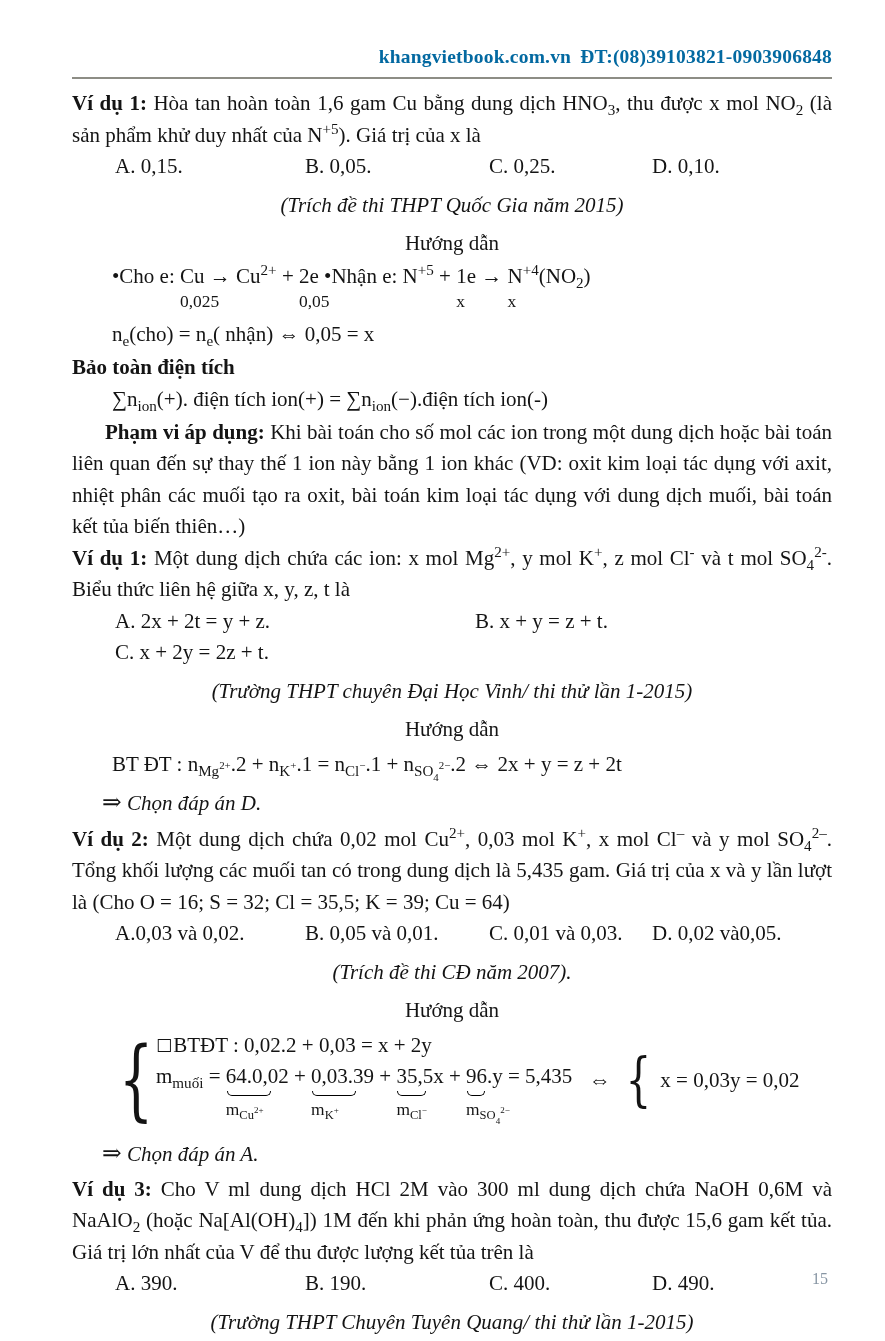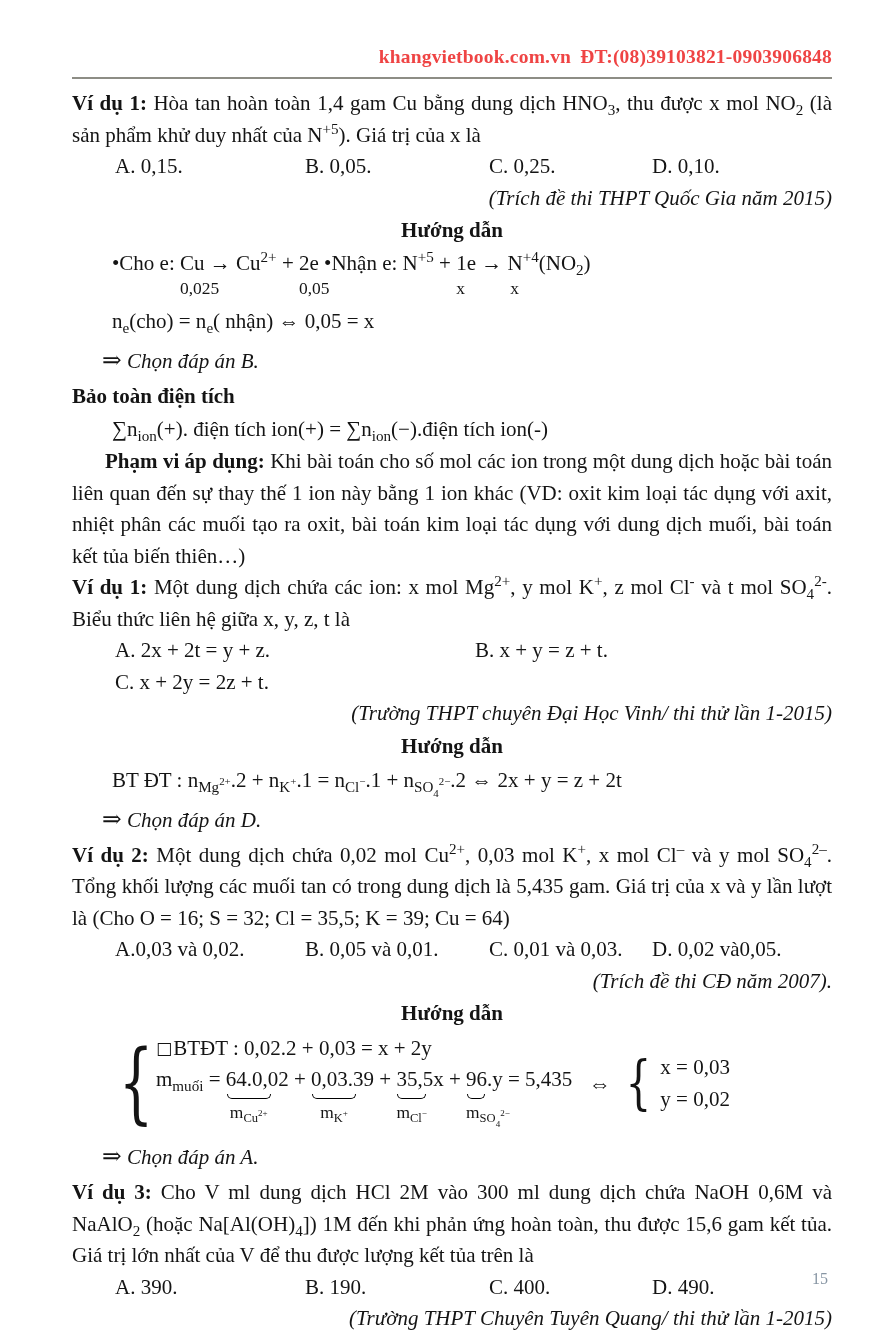--- a/index.html
+++ b/index.html
@@ -7,85 +7,84 @@
   body{width:885px;height:1341px;overflow:hidden}
   .page{
     position:relative;width:885px;height:1341px;
     padding:42px 53px 0 72px;
     font-family:"Liberation Serif","DejaVu Serif",serif;
     font-size:21px;line-height:1.5;color:#141414;background:#fff;
   }
   .header{
     display:flex;justify-content:flex-end;align-items:flex-start;gap:9px;
     font-weight:700;font-size:19.5px;letter-spacing:0.2px;
-    color:#ef4444;padding-bottom:6px;border-bottom:2px solid #8d8d85;margin-bottom:9px;
+    color:#0369a1;padding-bottom:6px;border-bottom:2px solid #8d8d85;margin-bottom:9px;
   }
   .para{margin:0;text-align:justify}
   .lead{font-weight:700}
   .ans{display:flex;margin:0;padding-left:43px}
   .ans span{display:block;white-space:nowrap}
   .ans4 span:nth-child(1){width:190px}
   .ans4 span:nth-child(2){width:184px}
   .ans4 span:nth-child(3){width:163px}
   .ans2 span:nth-child(1){width:360px}
-  .src{margin:0;text-align:right;font-style:italic}
-  .guide{margin:1px 0;text-align:center;font-weight:700}
+  .src{margin:7px;text-align:center;font-style:italic}
+  .guide{margin:1px 0;text-align:center;font-weight:400}
   .sec-title{margin:0;font-weight:700}
   .scope{text-indent:33px}
   .eq{margin:1px 0 1px 40px}
   .hang{margin-bottom:27px}
   .hang-sub{margin-top:3px}
   .concl{margin:5px 0 3px 30px}
   .concl .arrow{font-size:1.12em}
   .it{font-style:italic}
   sub{font-size:0.72em;vertical-align:-0.34em;line-height:0}
   sup{font-size:0.72em;vertical-align:0.5em;line-height:0}
   sub sup{vertical-align:0.62em}
   sub sub{vertical-align:-0.5em}
   .box{font-family:"DejaVu Sans",sans-serif;font-size:0.82em;vertical-align:0.06em;padding-right:1px}
   
   .stack{display:inline-block;position:relative;text-align:center;line-height:1.2;vertical-align:baseline}
-  .st-under{position:absolute;top:1.2em;left:0;right:17px;text-align:center;line-height:1.05}
+  .st-under{position:absolute;top:1.2em;left:0;right:17px;text-align:left;line-height:1.05}
   .st-bot{display:inline-block;font-size:0.83em;white-space:nowrap}
   .stack.brace .st-under{top:1.12em}
   .st-arc{display:block;height:5px;border:1.6px solid #000;border-top:none;border-radius:0 0 9px 9px;margin:3px 1px 1px}
   
   .sys{display:flex;align-items:center;margin:3px 0 4px 36px}
   .brace-big{font-size:88px;line-height:1;transform:scaleX(0.62);margin-right:-8px;font-family:"DejaVu Serif",serif;font-weight:400}
   .brace-mid{font-size:58px;line-height:1;transform:scaleX(0.7);margin-right:3px;font-family:"DejaVu Serif",serif;font-weight:400}
   .sys-lines{display:flex;flex-direction:column}
   .sys-lines p{margin:0}
   .sline2{padding-bottom:38px}
   .iff{margin:0 10px 0 16px;font-size:1.05em}
-  .rsys{display:flex;flex-direction:column}
+  .rsys{display:flex;flex-direction:row}
   .rsys p{margin:0;line-height:1.55}
   .pagenum{position:absolute;right:57px;bottom:50px;color:#8795a3;font-size:16px}
 </style>
 </head>
 <body>
 
 <div class="page">
 
   <div class="header">
     <span>khangvietbook.com.vn</span>
     <span>ĐT:(08)39103821-0903906848</span>
   </div>
 
-  <p class="para"><b class="lead">Ví dụ 1:</b><span><span> Hòa tan hoàn toàn 1,4 gam Cu bằng dung dịch HNO</span><sub>3</sub><span>, thu được x mol NO</span><sub>2</sub><span> (là sản phẩm khử duy nhất của N</span><sup>+5</sup><span>). Giá trị của x là</span></span></p>
+  <p class="para"><b class="lead">Ví dụ 1:</b><span><span> Hòa tan hoàn toàn 1,6 gam Cu bằng dung dịch HNO</span><sub>3</sub><span>, thu được x mol NO</span><sub>2</sub><span> (là sản phẩm khử duy nhất của N</span><sup>+5</sup><span>). Giá trị của x là</span></span></p>
   <p class="ans ans4">
     <span>A. 0,15.</span>
     <span>B. 0,05.</span>
     <span>C. 0,25.</span>
     <span>D. 0,10.</span>
   </p>
   <p class="src">(Trích đề thi THPT Quốc Gia năm 2015)</p>
   <p class="guide">Hướng dẫn</p>
   <p class="eq hang"><span>•Cho e:  </span><span class="stack"><span><span>Cu</span></span><span class="st-under"><span class="st-bot"><span>0,025</span></span></span></span><span> → Cu</span><sup>2+</sup><span> + </span><span class="stack"><span><span>2e</span></span><span class="st-under"><span class="st-bot"><span>0,05</span></span></span></span><span>  •Nhận e: N</span><sup>+5</sup><span> + </span><span class="stack"><span><span>1e</span></span><span class="st-under"><span class="st-bot"><span>x</span></span></span></span><span> → </span><span class="stack"><span><span>N</span><sup>+4</sup></span><span class="st-under"><span class="st-bot"><span>x</span></span></span></span><span>(NO</span><sub>2</sub><span>)</span></p>
   <p class="eq"><span>n</span><sub>e</sub><span>(cho) = n</span><sub>e</sub><span>( nhận)  ⇔ 0,05 = x</span></p>
-  <p class="concl"><span class="arrow">⇒</span> <span class="it">Chọn đáp án B.</span></p>
 
   <p class="sec-title">Bảo toàn điện tích</p>
   <p class="eq"><span>∑n</span><sub>ion</sub><span>(+). điện tích ion(+) = ∑n</span><sub>ion</sub><span>(−).điện tích ion(-)</span></p>
   <p class="para scope"><b class="lead">Phạm vi áp dụng:</b><span> Khi bài toán cho số mol các ion trong một dung dịch hoặc bài toán liên quan đến sự thay thế 1 ion này bằng 1 ion khác (VD: oxit kim loại tác dụng với axit, nhiệt phân các muối tạo ra oxit, bài toán kim loại tác dụng với dung dịch muối, bài toán kết tủa biến thiên…)</span></p>
 
   <p class="para"><b class="lead">Ví dụ 1:</b><span><span> Một dung dịch chứa các ion: x mol Mg</span><sup>2+</sup><span>, y mol K</span><sup>+</sup><span>, z mol Cl</span><sup>-</sup><span> và t mol SO</span><sub>4</sub><sup>2-</sup><span>. Biểu thức liên hệ giữa x, y, z, t là</span></span></p>
   <p class="ans ans2">
     <span>A. 2x + 2t = y + z.</span>
     <span>B. x + y = z + t.</span>
   </p>

